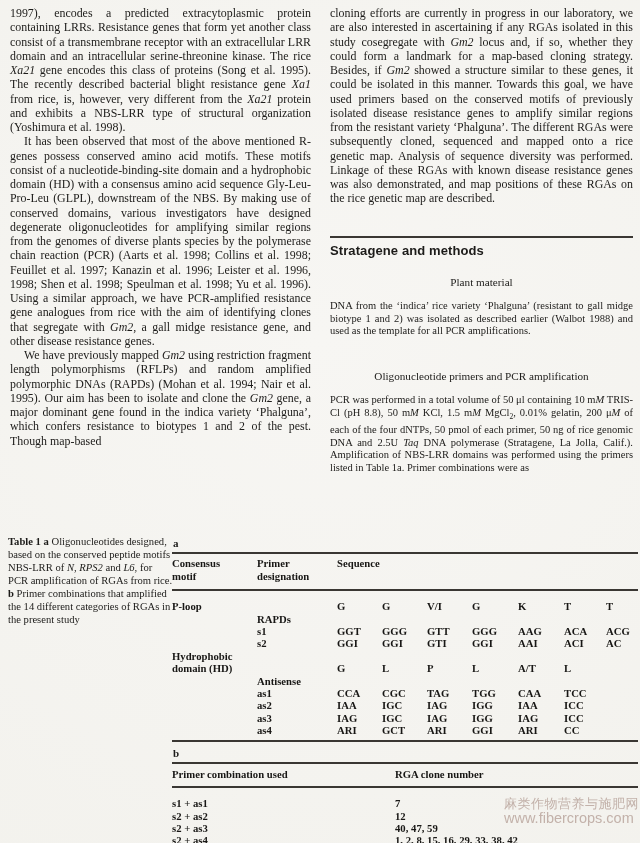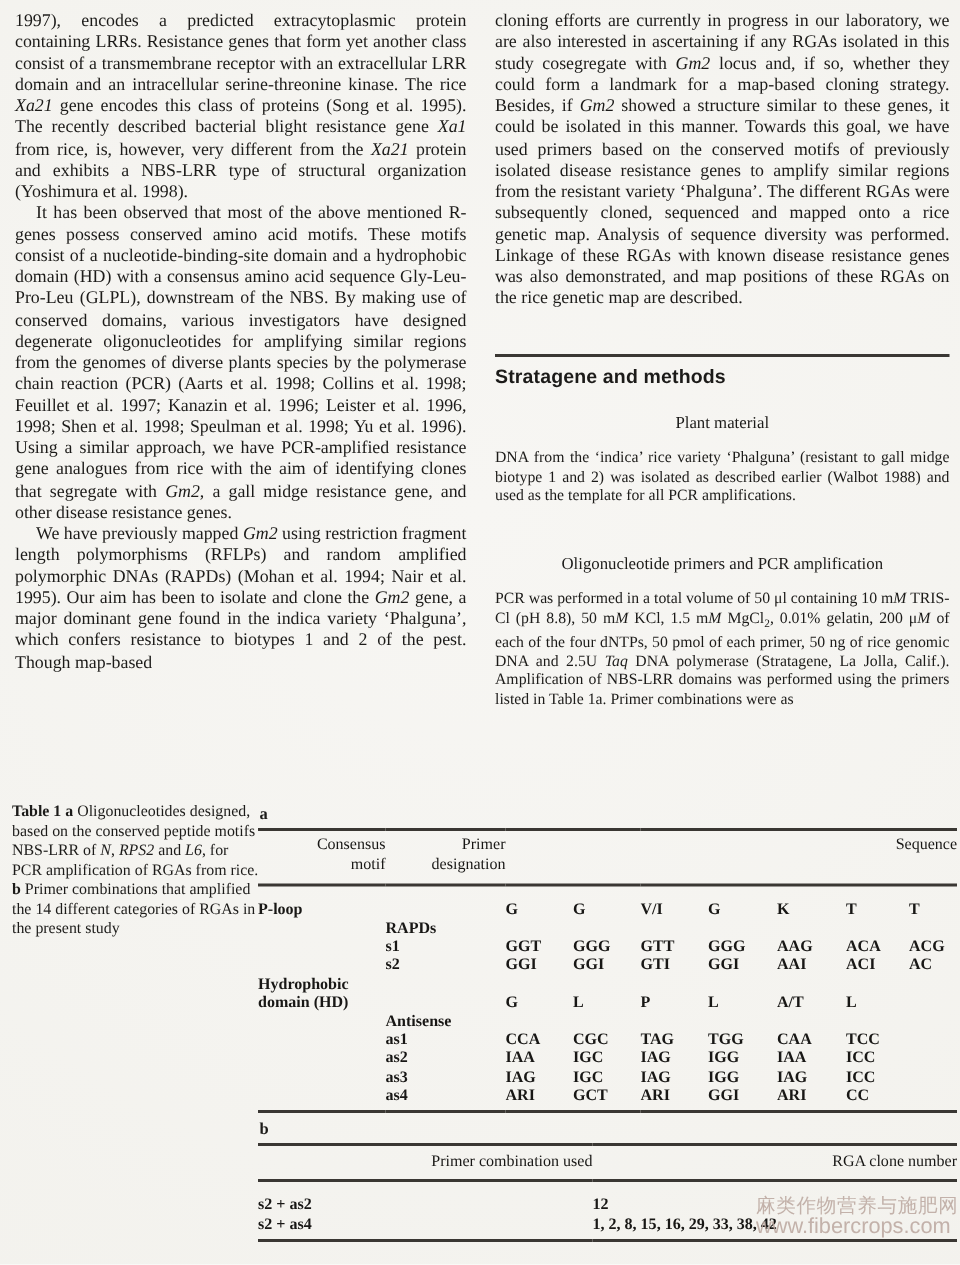--- a/index.html
+++ b/index.html
@@ -33,21 +33,21 @@
 
   #table-block { position:absolute; left:172px; top:536px; width:466px; }
   .part-label { font-weight:bold; font-size:11px; line-height:14px; margin:0 0 2px 1px; }
   .part-label.pl-b { margin-top:4px; }
   #table-block table {
     width:466px; border-collapse:collapse; table-layout:fixed;
     font-weight:bold; font-size:10.7px; color:#181715;
     border-top:2px solid #3a3733; border-bottom:2px solid #3a3733;
   }
   #table-block th {
-    text-align:right; font-weight:normal; white-space:pre-line; vertical-align:top;
+    text-align:left; font-weight:bold; white-space:pre-line; vertical-align:top;
     padding:3px 0 6px 0; line-height:13px; border-bottom:2px solid #3a3733;
   }
   #table-block td { padding:0; height:12.4px; line-height:12.2px; vertical-align:bottom; overflow:hidden; }
   #table-block tbody tr:first-child td { padding-top:9px; }
   #table-block tbody tr:last-child td { padding-bottom:4px; }
   #table-b th { padding:4px 0 5px 0; }
   #table-b td { height:12.1px; }
 
   #watermark {
     position:absolute; left:504px; top:797px; width:136px; text-align:left;
@@ -235,22 +235,30 @@
           <col style="width:243px">
         </colgroup>
       <thead>
         <tr>
           <th>Primer combination used</th>
           <th>RGA clone number</th>
         </tr>
       </thead>
       <tbody>
           <tr>
+            <td>s1 + as1</td>
+            <td>7</td>
+          </tr>
+          <tr>
             <td>s2 + as2</td>
             <td>12</td>
+          </tr>
+          <tr>
+            <td>s2 + as3</td>
+            <td>40, 47, 59</td>
           </tr>
           <tr>
             <td>s2 + as4</td>
             <td>1, 2, 8, 15, 16, 29, 33, 38, 42</td>
           </tr>
         </tbody>
     </table>
   </div>
 
   <div id="watermark">

